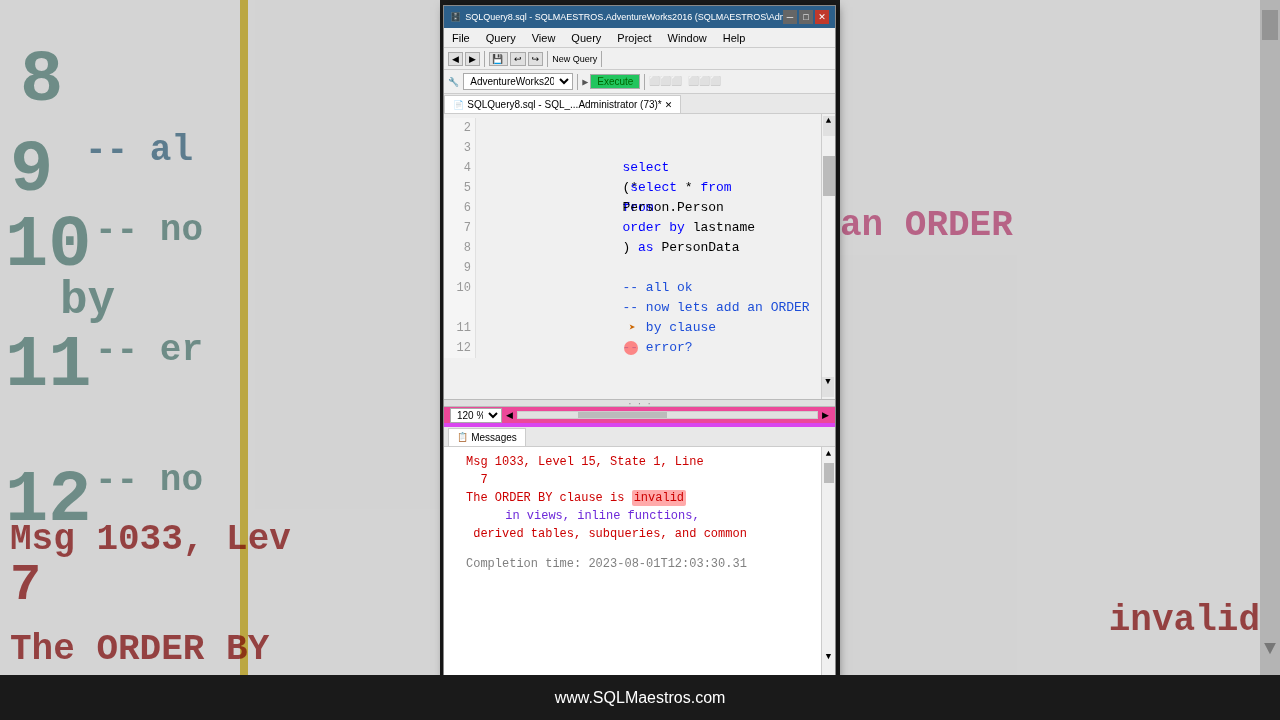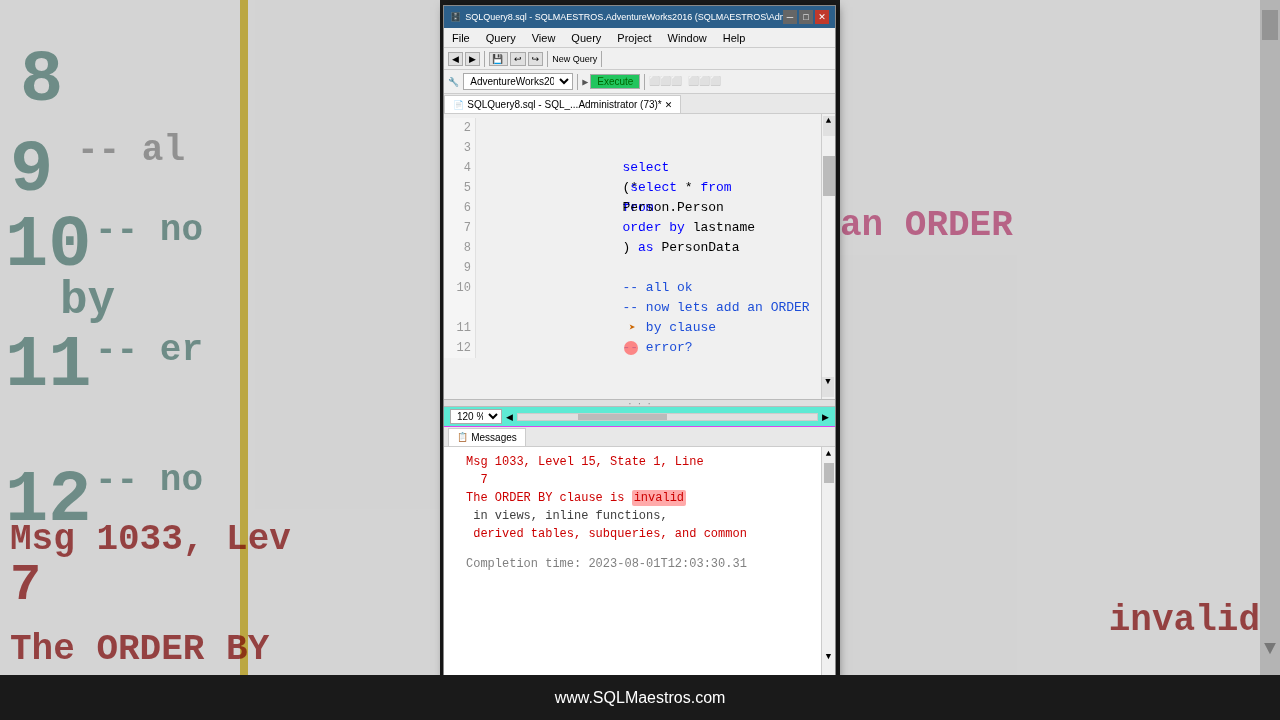--- a/index.html
+++ b/index.html
@@ -354,21 +354,21 @@
       margin-left: 2px;
     }
   </style>
 </head>
 <body>
 
 <div class="bg-left">
 
   <div style="position:absolute; top:40px; left:20px; font-size:72px; font-weight:bold; color:#2e6b5e; opacity:0.6;">8</div>
   <div style="position:absolute; top:130px; left:10px; font-size:72px; font-weight:bold; color:#2e6b5e; opacity:0.6;">9</div>
-  <div style="position:absolute; top:130px; left:77px; font-size:36px; font-weight:bold; color:#737373; opacity:0.6;">-- al</div>
+  <div style="position:absolute; top:130px; left:85px; font-size:36px; font-weight:bold; color:#0c4a6e; opacity:0.6;">-- al</div>
   <div style="position:absolute; top:205px; left:5px; font-size:72px; font-weight:bold; color:#2e6b5e; opacity:0.6;">10</div>
   <div style="position:absolute; top:210px; left:95px; font-size:36px; font-weight:bold; color:#2e6b5e; opacity:0.6;">-- no</div>
   <div style="position:absolute; top:275px; left:60px; font-size:46px; font-weight:bold; color:#2e6b5e; opacity:0.6;">by</div>
   <div style="position:absolute; top:325px; left:5px; font-size:72px; font-weight:bold; color:#2e6b5e; opacity:0.6;">11</div>
   <div style="position:absolute; top:330px; left:95px; font-size:36px; font-weight:bold; color:#2e6b5e; opacity:0.6;">-- er</div>
   <div style="position:absolute; top:460px; left:5px; font-size:72px; font-weight:bold; color:#2e6b5e; opacity:0.6;">12</div>
   <div style="position:absolute; top:460px; left:95px; font-size:36px; font-weight:bold; color:#2e6b5e; opacity:0.6;">-- no</div>
 
   <div style="position:absolute; top:0; left:240px; width:8px; height:100%; background:#ccaa00; opacity:0.7;"></div>
 
@@ -528,21 +528,21 @@
             <div style="width:12px; height:20px; background:#e0e0e0; margin:2px auto; position:absolute; bottom:0; cursor:pointer; font-size:9px; text-align:center;">▼</div>
           </div>
         </div>
       </div>
     </div>
 
     <div class="splitter-bar">· · ·</div>
 
     <div class="results-panel">
 
-      <div class="zoom-bar" style="border-top:none; border-bottom:1px solid #d946ef; background:#5eead4;">
+      <div class="zoom-bar" style="border-top:none; border-bottom:4px solid #d946ef; background:#ec4899;">
         <select class="zoom-select">
           <option>120 %</option>
         </select>
         <span style="font-size:9px; cursor:pointer;">◀</span>
         <div style="flex:1; height:8px; background:#e0e0e0; border:1px solid #ccc; position:relative;">
           <div style="position:absolute; left:20%; width:30%; height:100%; background:#bbb;"></div>
         </div>
         <span style="font-size:9px; cursor:pointer;">▶</span>
       </div>
 
@@ -551,21 +551,21 @@
           <span style="font-size:9px;">📋</span>
           <span>Messages</span>
         </div>
       </div>
 
       <div style="display:flex; flex:1; overflow:hidden;">
         <div class="results-content">
           <div style="color:#cc0000; white-space:pre;">Msg 1033, Level 15, State 1, Line</div>
           <div style="color:#cc0000; white-space:pre;">  7</div>
           <div style="color:#cc0000; white-space:pre;">The ORDER BY clause is <span style="background:#ffaaaa; color:#cc0000; padding:1px 2px; border-radius:2px;">invalid</span></div>
-          <div style="color:#404040; white-space:pre;"> in views, inline functions,</div>
+          <div style="color:#6d28d9; white-space:pre;margin-left:32px;"> in views, inline functions,</div>
           <div style="color:#cc0000; white-space:pre;"> derived tables, subqueries, and common</div>
           <div style="height:12px;"></div>
           <div style="color:#808080; white-space:pre;">Completion time: 2023-08-01T12:03:30.31</div>
         </div>
 
         <div style="width:14px; background:#f0f0f0; border-left:1px solid #ccc; flex-shrink:0; position:relative;">
           <div style="font-size:9px; text-align:center; cursor:pointer; padding:2px 0;">▲</div>
           <div style="width:10px; height:20px; background:#bbb; margin:2px auto;"></div>
           <div style="position:absolute; bottom:20px; left:0; right:0; font-size:9px; text-align:center; cursor:pointer;">▼</div>
         </div>

